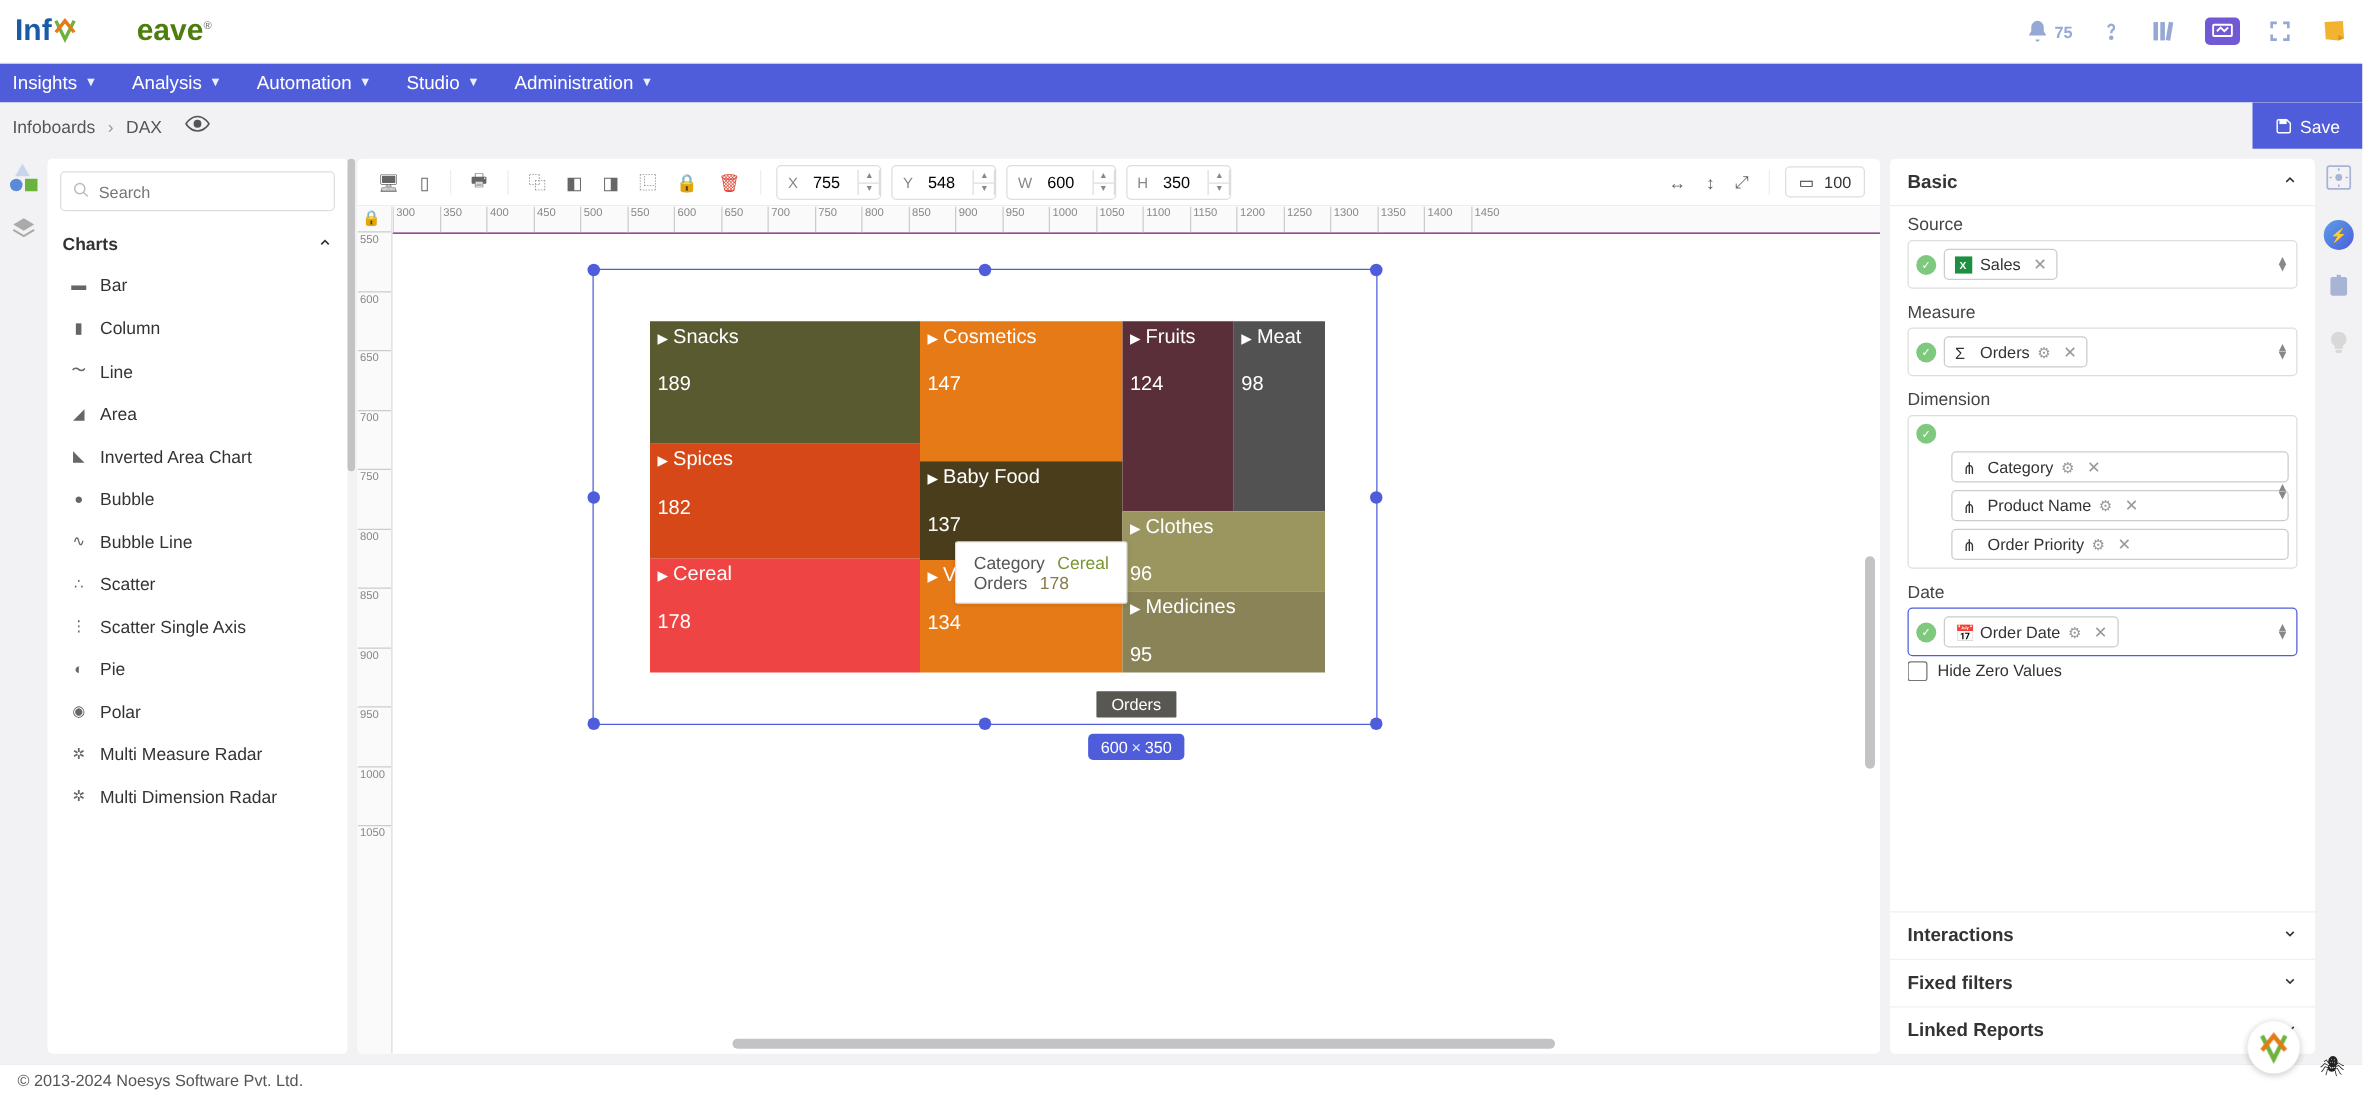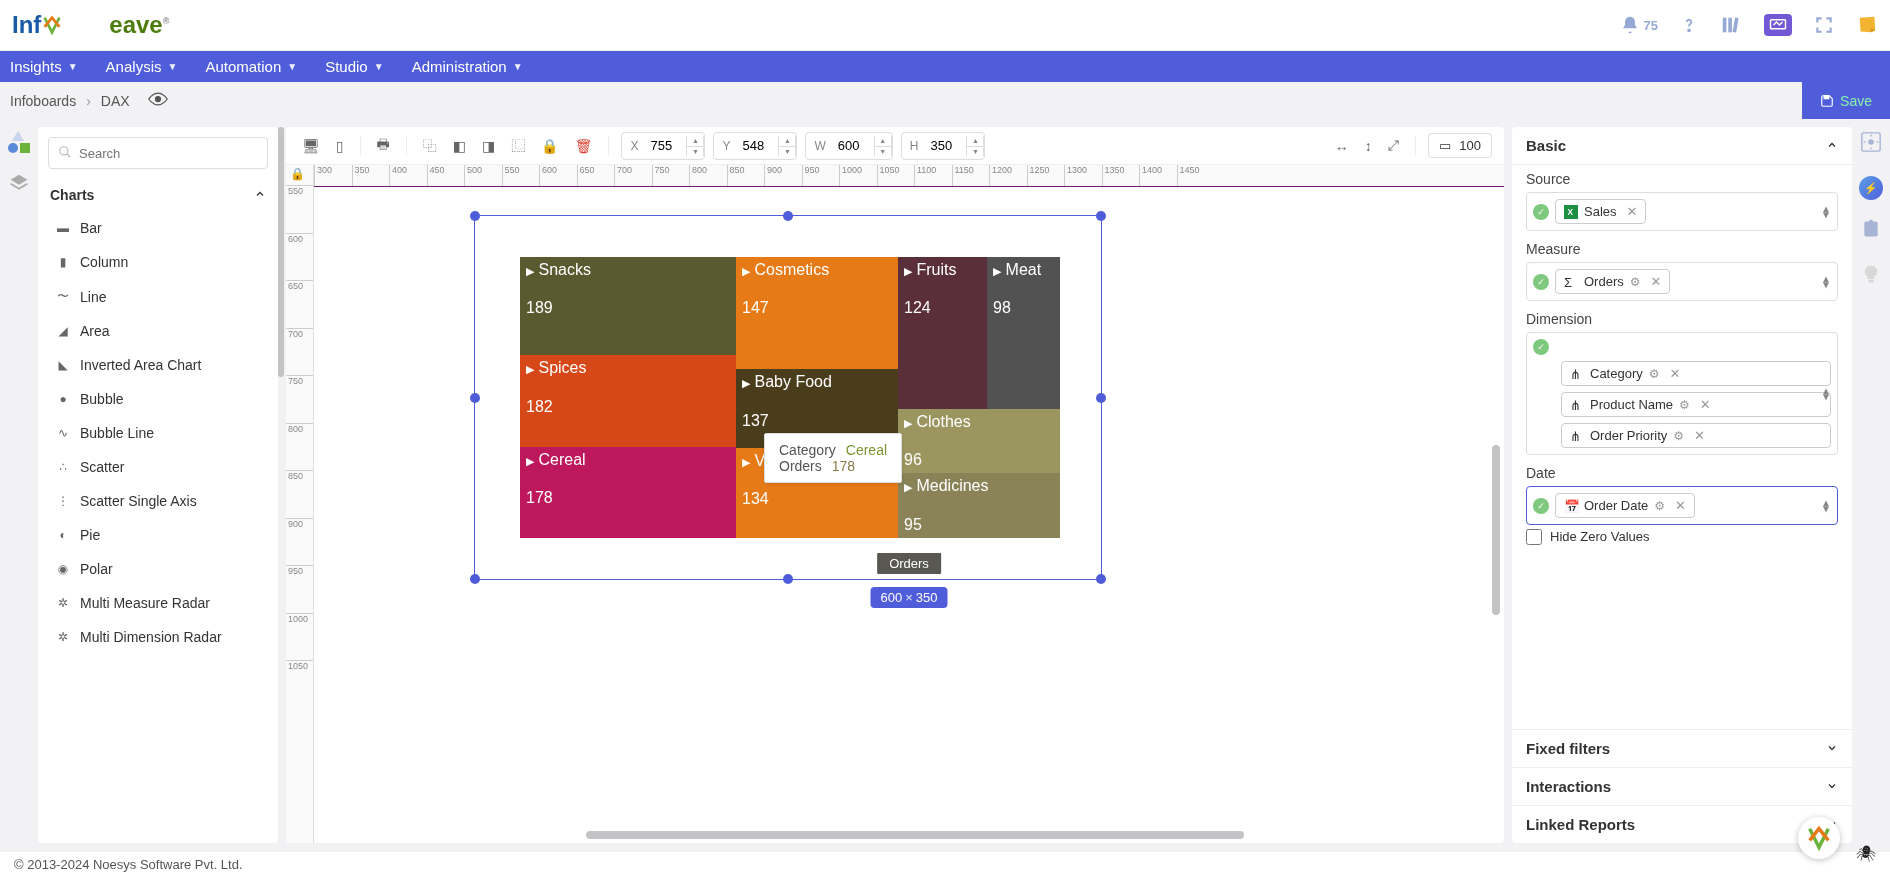--- a/index.html
+++ b/index.html
@@ -20,21 +20,21 @@
 
 .main-nav { background: #4f5ddb; height: 31px; display: flex; align-items: center; padding: 0 10px; gap: 28px; }
 .nav-item { color: #fff; font-size: 15px; display: flex; align-items: center; gap: 6px; cursor: pointer; }
 .nav-caret { font-size: 10px; opacity: 0.9; }
 
 
 .crumb-bar { background: #f2f2f4; height: 37px; display: flex; align-items: center; justify-content: space-between; padding: 0 0 0 10px; }
 .crumbs { display: flex; align-items: center; gap: 10px; font-size: 14px; color: #555; }
 .crumb-sep { color: #999; }
 .eye-icon { color: #555; margin-left: 8px; }
-.save-btn { background: #4f5ddb; color: #86efac; height: 37px; padding: 0 18px; display: flex; align-items: center; gap: 6px; font-size: 14px; cursor: pointer; border: none; }
+.save-btn { background: #4f5ddb; color: #ffffff; height: 37px; padding: 0 18px; display: flex; align-items: center; gap: 6px; font-size: 14px; cursor: pointer; border: none; }
 
 
 .workspace { display: flex; height: calc(100vh - 51px - 31px - 37px - 26px); background: #f2f2f4; }
 
 
 .left-rail { width: 38px; background: #f2f2f4; display: flex; flex-direction: column; align-items: center; padding-top: 12px; gap: 20px; }
 .rail-icon { color: #999; font-size: 18px; cursor: pointer; }
 .rail-shapes { position: relative; width: 22px; height: 22px; }
 .shape-tri { position: absolute; top: 0; left: 4px; width: 0; height: 0; border-left: 6px solid transparent; border-right: 6px solid transparent; border-bottom: 10px solid #c9d4ed; }
 .shape-circ { position: absolute; bottom: 0; left: 0; width: 10px; height: 10px; border-radius: 50%; background: #5a8ad8; }
@@ -435,21 +435,21 @@
 
             <div class="treemap" id="treemap">
                 <div class="tm-cell" style="left: 0%; top: 0%; width: 40%; height: 35%; background: rgb(89, 90, 48);">
                   <span class="tm-label"><span class="tm-caret">▶</span>Snacks</span>
                   <span class="tm-val">189</span>
                 </div>
                 <div class="tm-cell" style="left: 0%; top: 35%; width: 40%; height: 32.5%; background: rgb(214, 72, 23);">
                   <span class="tm-label"><span class="tm-caret">▶</span>Spices</span>
                   <span class="tm-val">182</span>
                 </div>
-                <div class="tm-cell" style="left: 0%; top: 67.5%; width: 40%; height: 32.5%; background: #be185d;">
+                <div class="tm-cell" style="left: 0%; top: 67.5%; width: 40%; height: 32.5%; background: #ef4444;">
                   <span class="tm-label"><span class="tm-caret">▶</span>Cereal</span>
                   <span class="tm-val">178</span>
                 </div>
                 <div class="tm-cell" style="left: 40%; top: 0%; width: 30%; height: 40%; background: rgb(230, 122, 23);">
                   <span class="tm-label"><span class="tm-caret">▶</span>Cosmetics</span>
                   <span class="tm-val">147</span>
                 </div>
                 <div class="tm-cell" style="left: 40%; top: 40%; width: 30%; height: 28%; background: rgb(74, 61, 28);">
                   <span class="tm-label"><span class="tm-caret">▶</span>Baby Food</span>
                   <span class="tm-val">137</span>
@@ -578,27 +578,27 @@
           </span>
           <span class="rp-box-caret">▲<br>▼</span>
         </div>
         <div class="check-row">
           <input type="checkbox" style="">
           <span>Hide Zero Values</span>
         </div>
       </div>
     </div>
     <div class="rp-collapse">
-        <span>Fixed filters</span>
+        <span>Interactions</span>
         <span><svg width="12" height="12" viewBox="0 0 24 24" fill="none" stroke="#333" stroke-width="2.5">
             <path d="M6 9l6 6 6-6"></path>
           </svg></span>
       </div>
     <div class="rp-collapse">
-        <span>Interactions</span>
+        <span>Fixed filters</span>
         <span><svg width="12" height="12" viewBox="0 0 24 24" fill="none" stroke="#333" stroke-width="2.5">
             <path d="M6 9l6 6 6-6"></path>
           </svg></span>
       </div>
     <div class="rp-collapse">
         <span>Linked Reports</span>
         <span><svg width="12" height="12" viewBox="0 0 24 24" fill="none" stroke="#333" stroke-width="2.5">
             <path d="M6 9l6 6 6-6"></path>
           </svg></span>
       </div>

